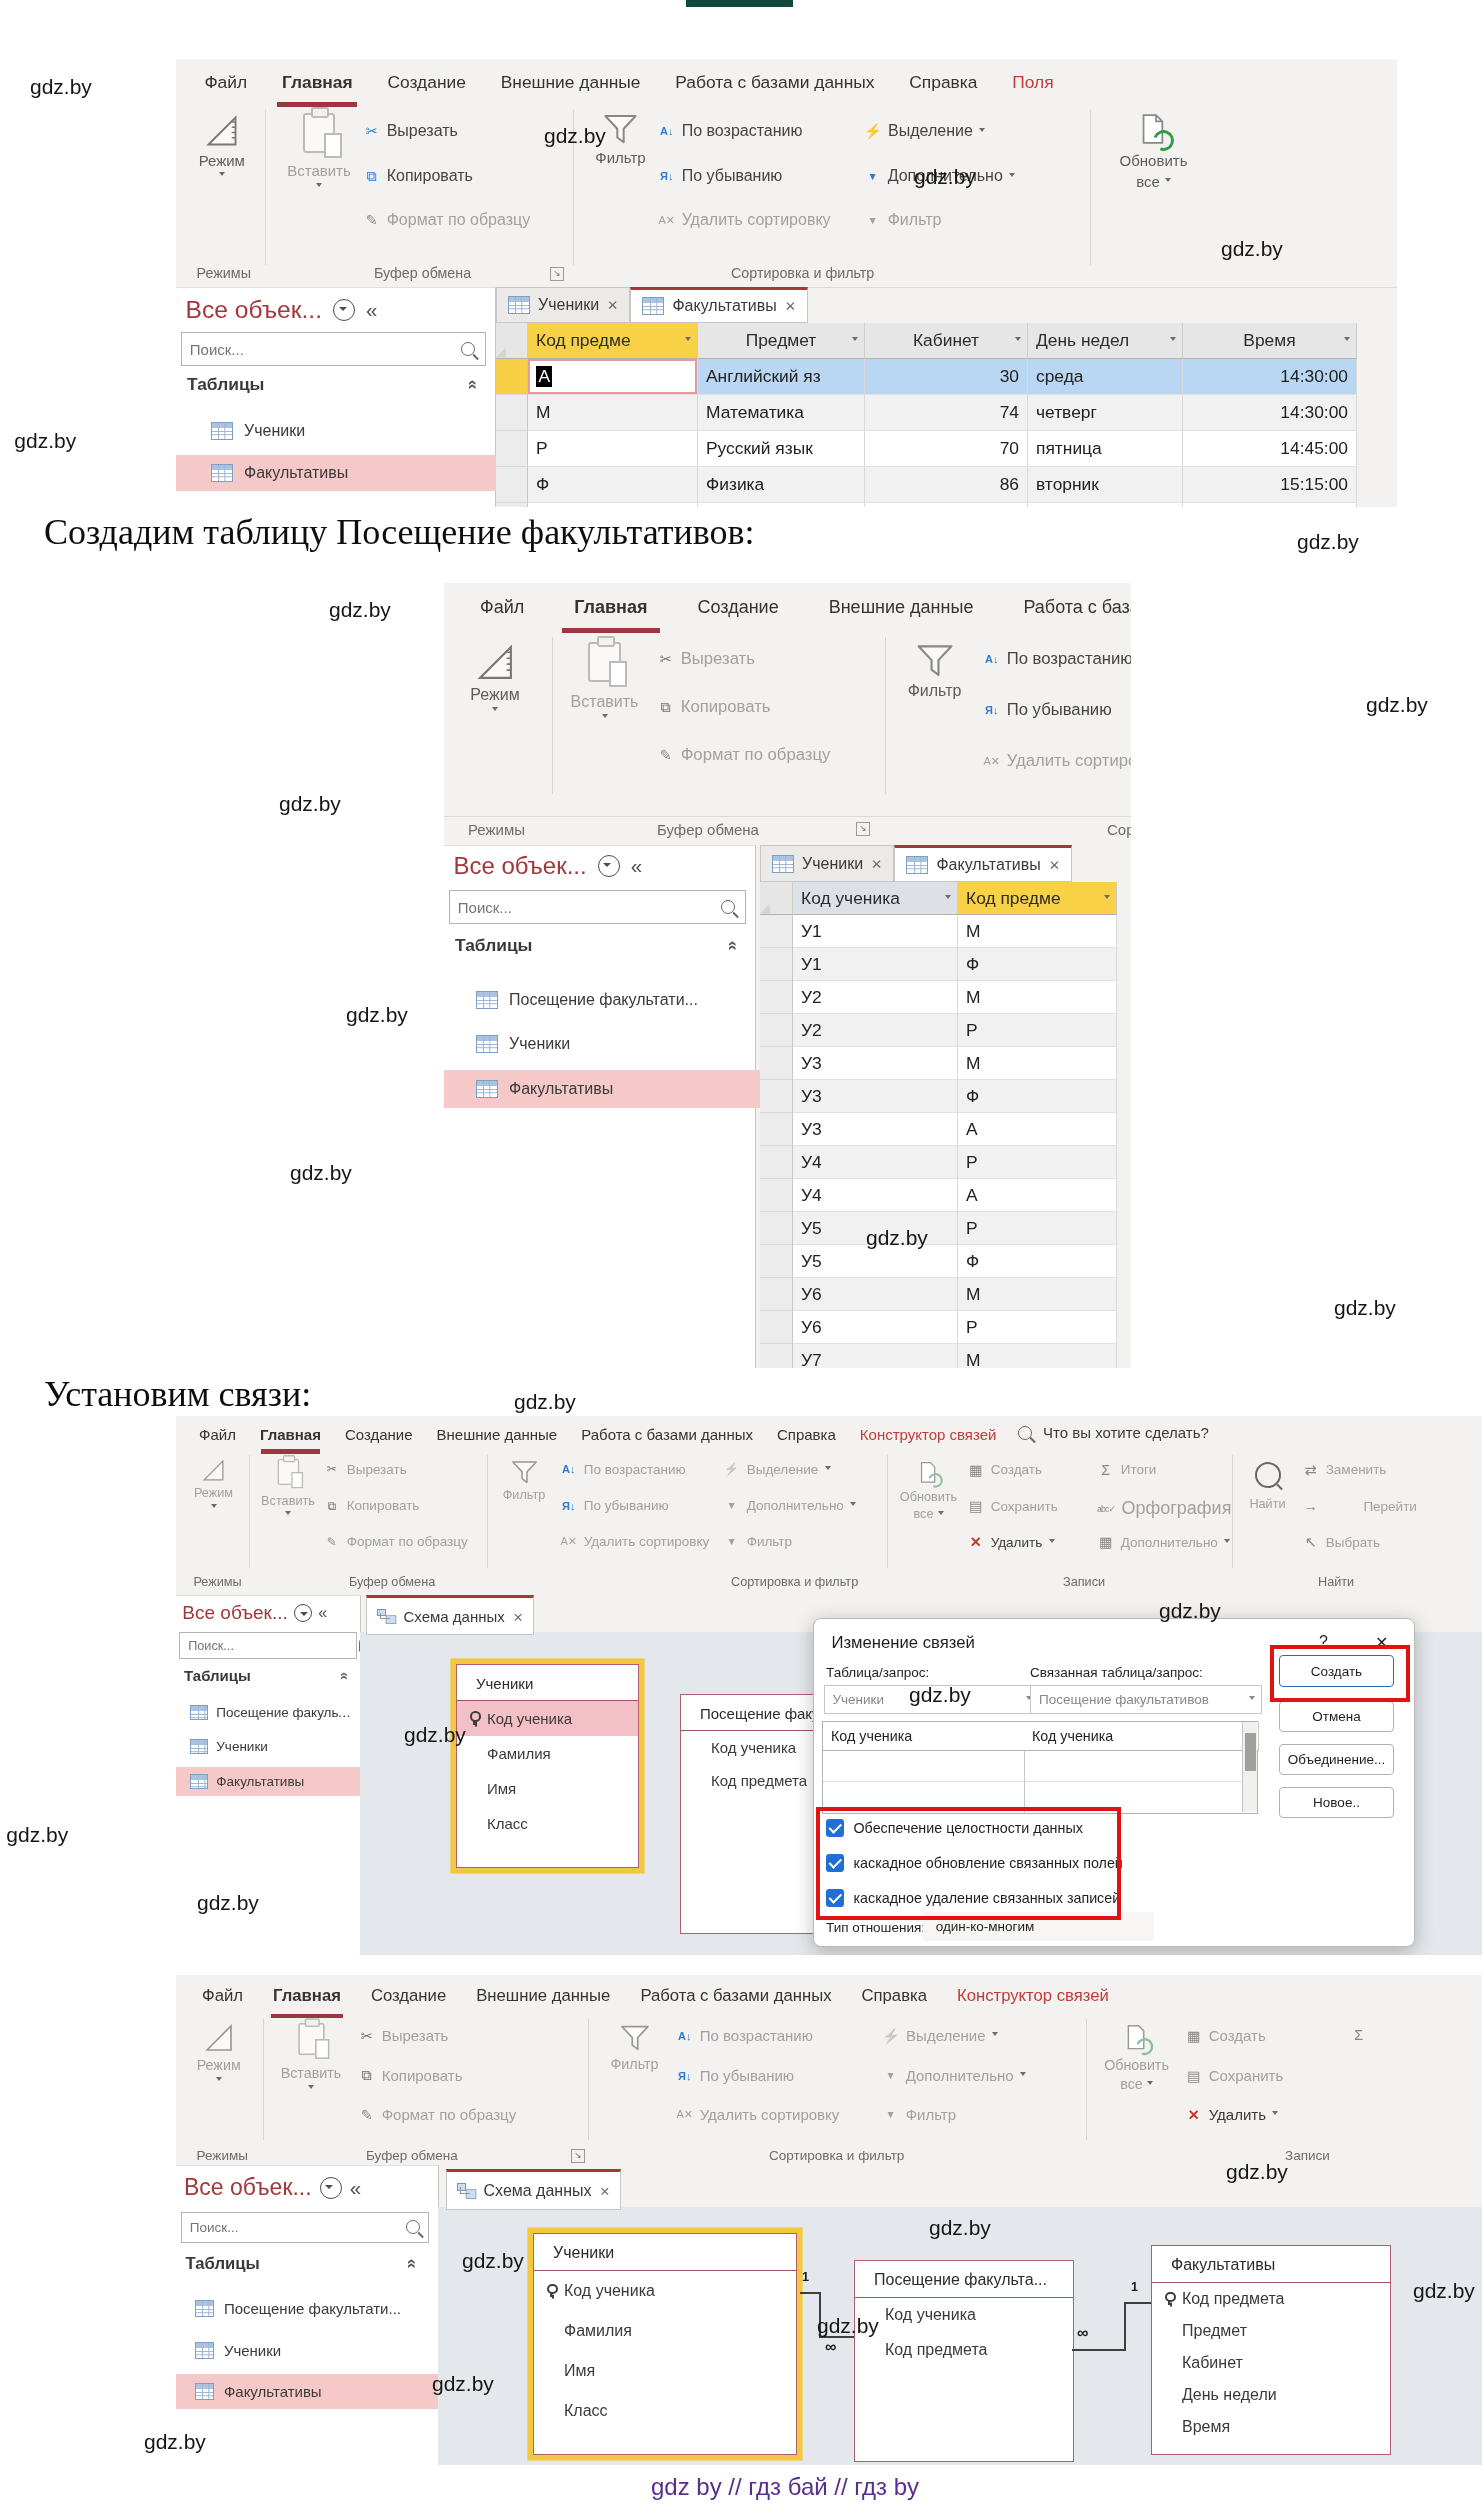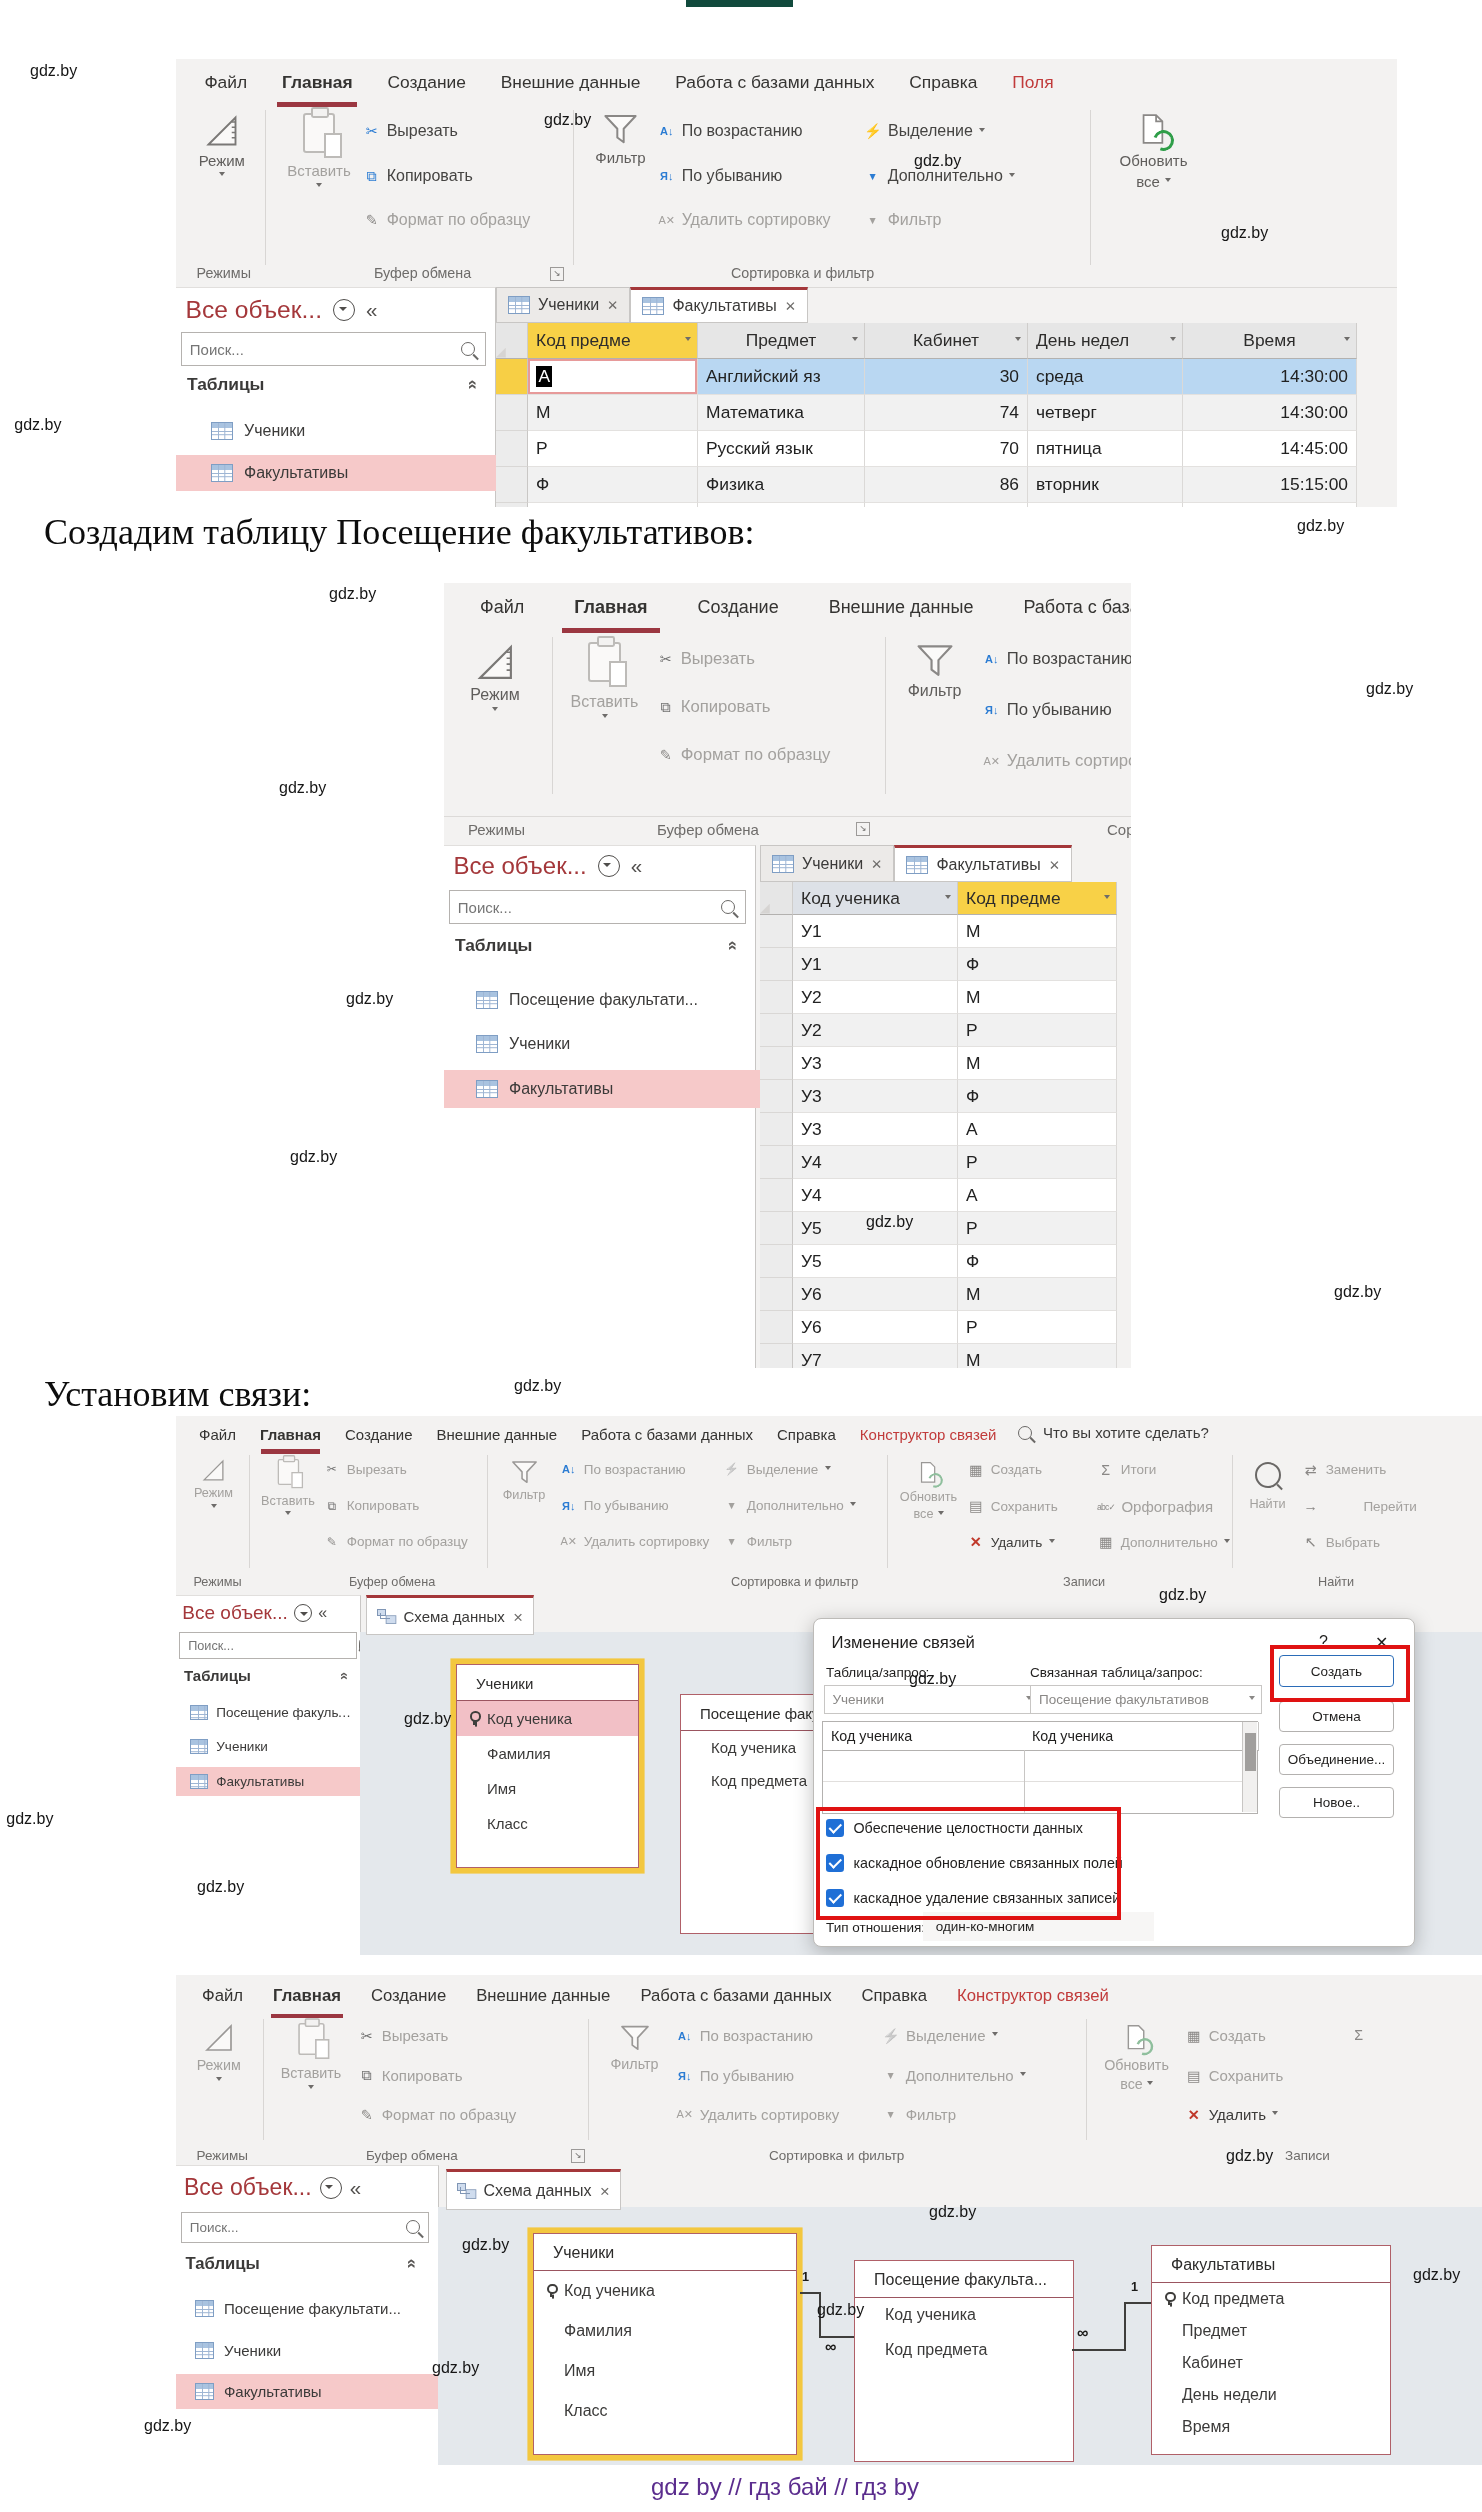--- a/index.html
+++ b/index.html
@@ -1,19 +1,19 @@
 <!DOCTYPE html>
 <html style="font-size:12.7px"><head>
 <meta charset="utf-8">
 <style>
   html,body{margin:0;padding:0;background:#fff;}
   .page{position:relative;width:1482px;height:2512px;background:#fff;font-family:"Liberation Sans",sans-serif;overflow:hidden;}
   .promo{position:absolute;top:6.3px;left:0;width:100%;text-align:center;font-size:24.6px;color:#2db52d;}
   .h-serif{position:absolute;font-family:"Liberation Serif",serif;font-size:36px;color:#0d0d0d;white-space:nowrap;}
-  .wm{position:absolute;font-size:16px;color:#161616;white-space:nowrap;z-index:40;}
+  .wm{position:absolute;font-size:21px;color:#161616;white-space:nowrap;z-index:40;margin-top:13px;}
   .footer{position:absolute;top:2473px;left:0;width:100%;text-align:center;font-size:24px;color:#5b2d8e;margin-left:44px;}
   .topstrip{position:absolute;left:686px;top:0;width:107px;height:7.1px;background:#114a3c;}
 
   .shot{position:absolute;background:#f3f2f1;overflow:hidden;}
   .rtabs{position:absolute;left:0;top:0;right:0;display:flex;align-items:center;padding-left:11px;}
   .rtab{position:relative;color:#353432;white-space:nowrap;}
   .rtab.active{font-weight:bold;}
   .rtab.active::after{content:"";position:absolute;left:12.7px;right:12.7px;bottom:-4.8px;height:4.8px;background:#9b3741;}
   .rtab.red{color:#c13b3b;}
   .sep{position:absolute;width:0.8px;background:#d8d6d4;}
@@ -707,21 +707,21 @@
         </div>
       <div class="smbtn" style="left:791px;top:82px;font-size:13.5px;color:#3c3b39;">
           <span class="ic i-del"></span>
           <span>Удалить</span>
           <span class="tri sm"></span>
         </div>
       <div class="smbtn dis" style="left:921px;top:9.5px;font-size:13.5px;">
           <span class="ic i-sum"></span>
           <span>Итоги</span>
         </div>
-      <div class="smbtn dis" style="left:921px;top:46px;font-size:15px;">
+      <div class="smbtn dis" style="left:921px;top:46px;font-size:18px;">
           <span class="ic i-abc"></span>
           <span>Орфография</span>
         </div>
       <div class="smbtn dis" style="left:921px;top:82px;font-size:13.5px;">
           <span class="ic i-more"></span>
           <span>Дополнительно</span>
           <span class="tri sm"></span>
         </div>
       <div class="bigbtn dis" style="left:1066px;top:9.5px;width:51px;font-size:12.7px;">
         <span class="mag big"></span>

